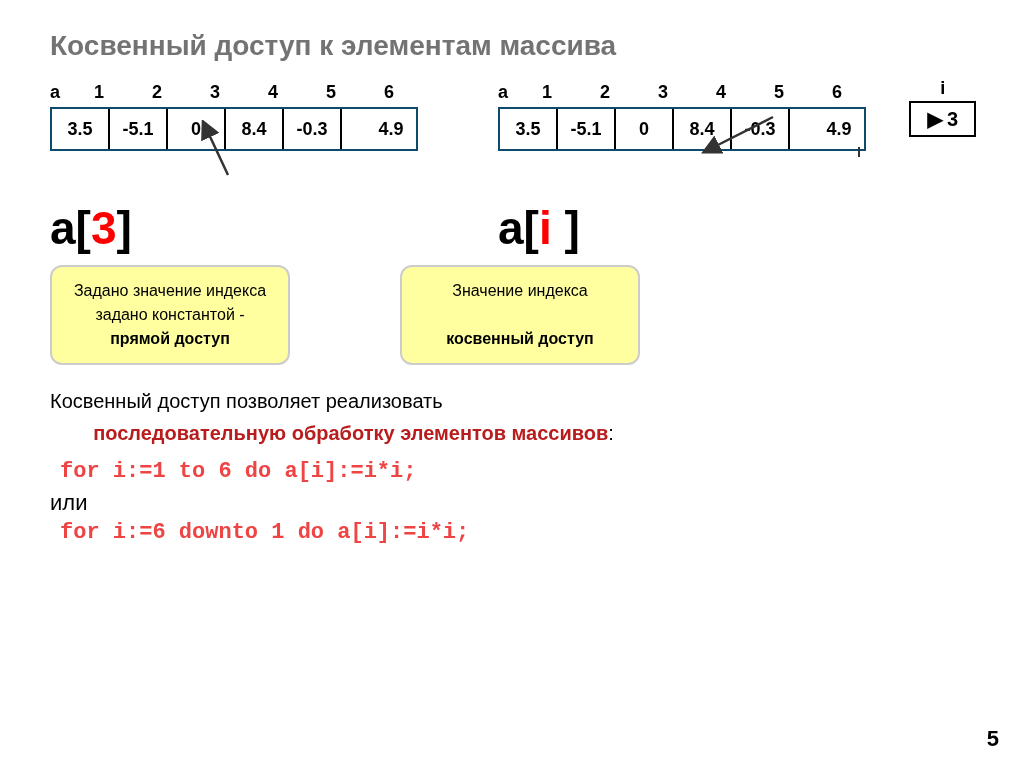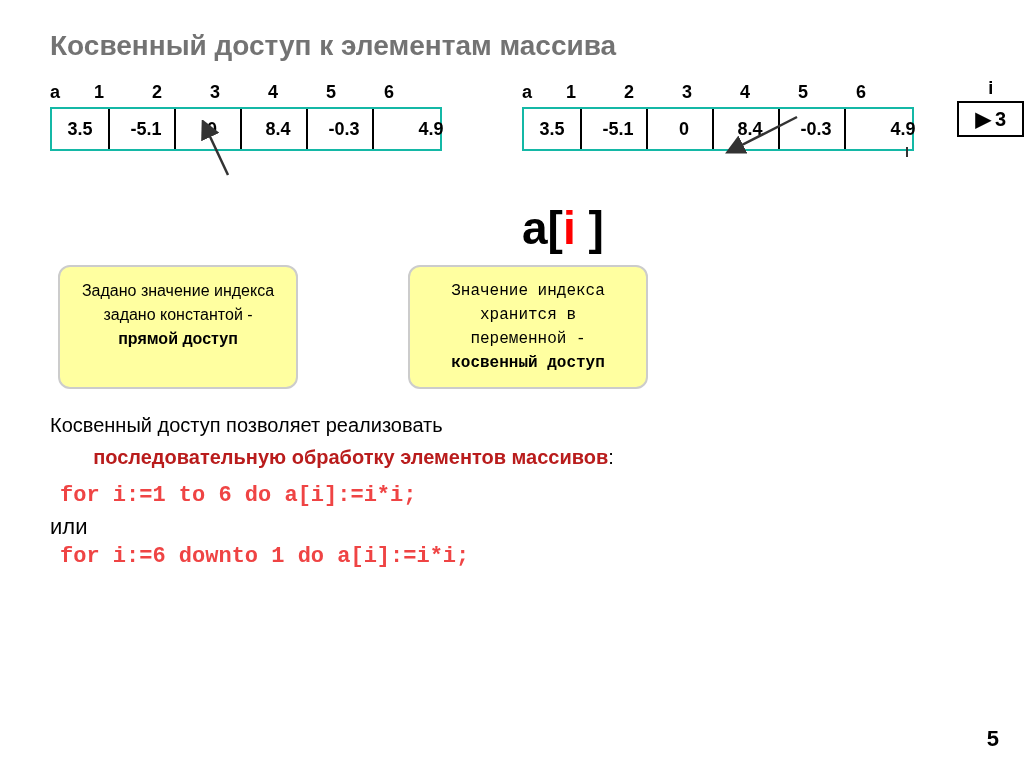--- a/index.html
+++ b/index.html
@@ -41,22 +41,21 @@
     .array-index {
       width: 58px;
       text-align: center;
       font-size: 18px;
       font-weight: bold;
       color: #000;
     }
 
     .array-cells {
       display: flex;
-      border: 2px solid #14b8a6;
-      gap: 8px;
+      border: 2px solid #0c4a6e;
     }
 
     .array-cell {
       width: 58px;
       height: 40px;
       border-right: 2px solid #000;
       display: flex;
       align-items: center;
       justify-content: center;
       font-size: 18px;
@@ -116,21 +115,20 @@
 
     .explanation-box {
       background: #ffffa0;
       border: 2px solid #ccc;
       border-radius: 12px;
       padding: 12px 18px;
       width: 240px;
       text-align: center;
       font-size: 16px;
       line-height: 1.5;
-      margin-left: 8px;
     }
 
     .explanation-box .bold-text {
       font-weight: bold;
     }
 
     
     .description {
       font-size: 20px;
       margin-bottom: 10px;
@@ -207,20 +205,25 @@
     <svg width="60" height="60" style="position:absolute; top:38px; left:148px;">
       <defs>
         <marker id="arrowhead-left" markerWidth="8" markerHeight="8" refX="4" refY="4" orient="auto">
           <path d="M0,0 L8,4 L0,8 Z" fill="#333"></path>
         </marker>
       </defs>
 
       <line x1="30" y1="55" x2="8" y2="8" stroke="#333" stroke-width="2.5" marker-end="url(#arrowhead-left)"></line>
     </svg>
 
+    <div style="margin-top: 50px;">
+      <span class="a3-label">
+        <span>a[</span><span class="bracket-index">3</span><span>]</span>
+      </span>
+    </div>
   </div>
 
   <div class="right-diagram" style="position:relative;">
     <div class="array-label-row">
       <span class="array-var">a</span>
       <div class="array-indices">
         <span class="array-index">1</span>
         <span class="array-index">2</span>
         <span class="array-index">3</span>
         <span class="array-index">4</span>
@@ -273,23 +276,23 @@
   </div>
 
 </div>
 
 <div class="explanation-boxes">
   <div class="explanation-box">
     <span>Задано значение индекса</span><br>
     <span>задано константой -</span><br>
     <span class="bold-text">прямой доступ</span>
   </div>
-  <div class="explanation-box" style="margin-left: 30px; font-family: Liberation Mono, monospace;">
+  <div class="explanation-box" style="margin-left: 30px;">
     <span>Значение индекса</span><br>
-    <span>хранится в переменной -</span><br>
+    <br>
     <span class="bold-text">косвенный доступ</span>
   </div>
 </div>
 
 <div class="description">
   <span>Косвенный доступ позволяет реализовать</span><br>
   &nbsp;&nbsp;<span class="highlight">последовательную обработку элементов массивов</span><span>:</span>
 </div>
 
 <div class="code-block">for i:=1 to 6 do a[i]:=i*i;</div>

